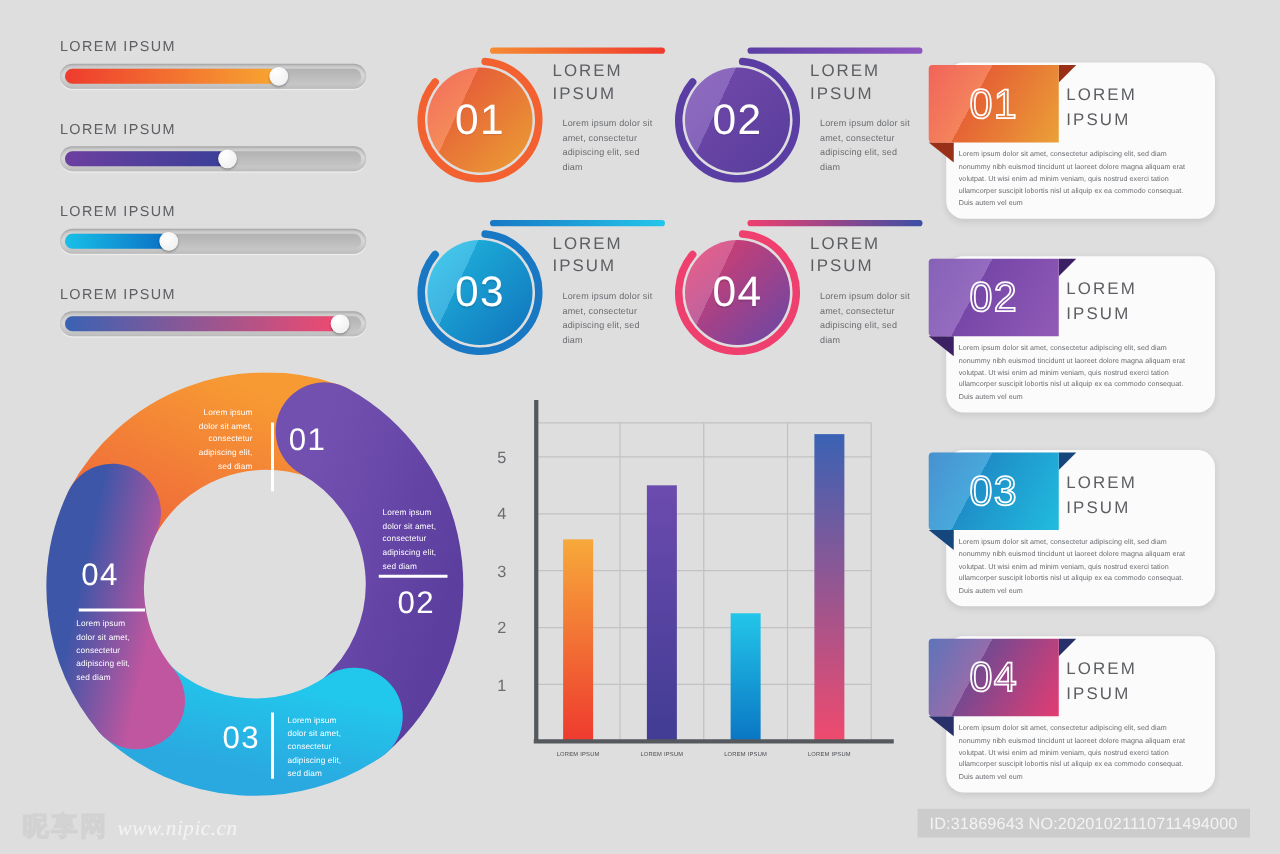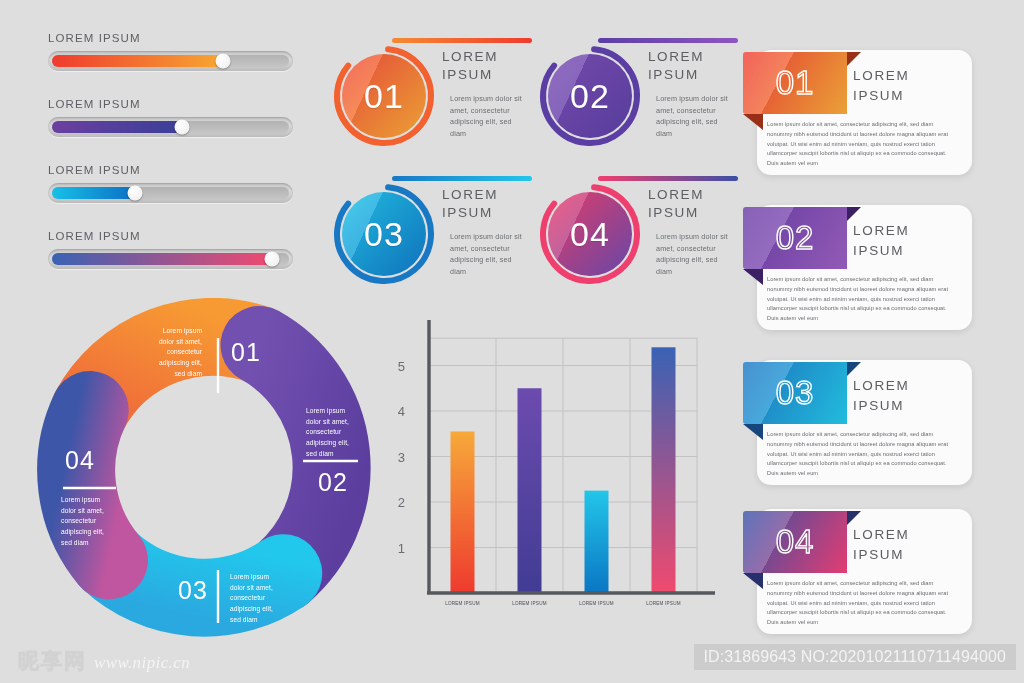--- a/index.html
+++ b/index.html
@@ -131,23 +131,23 @@
   .wm-cn {
     font-family: "DejaVu Sans", sans-serif; font-size: 21px; font-weight: 700;
     color: #f2f2f2; letter-spacing: 2px;
     -webkit-text-stroke: 1px #d2d2d2;
   }
   .wm-url {
     font-family: "Liberation Serif", serif; font-style: italic;
     font-size: 17px; color: #f4f4f4; letter-spacing: .4px;
   }
   #wm-id {
-    position: absolute; right: 8px; bottom: 13px;
+    position: absolute; right: 24px; bottom: 13px;
     background: #cccccc; color: #f3f3f3;
-    font-size: 16px; padding: 4px 10px; letter-spacing: .1px;
+    font-size: 13px; padding: 4px 10px; letter-spacing: .1px;
   }
 </style>
 </head>
 <body>
 
 <div id="stage">
 
   <div class="slider-group">
 
     <div class="slider-block">

